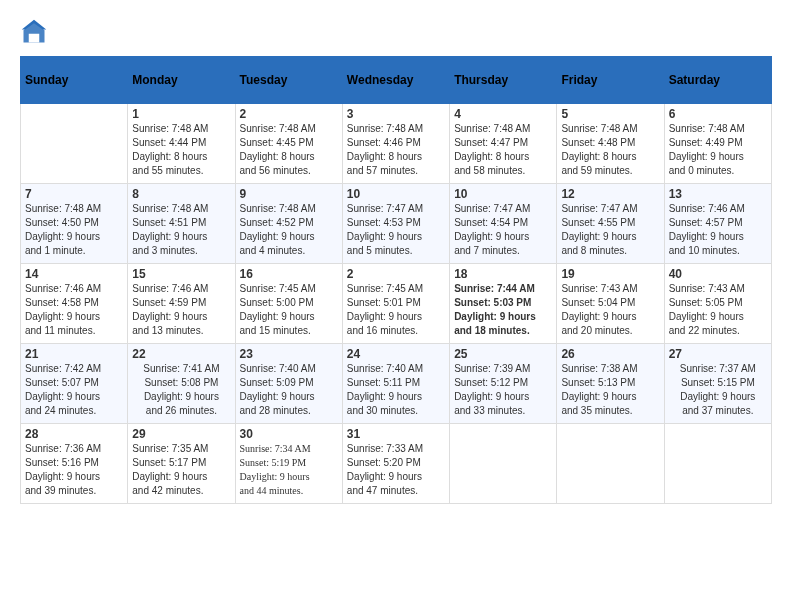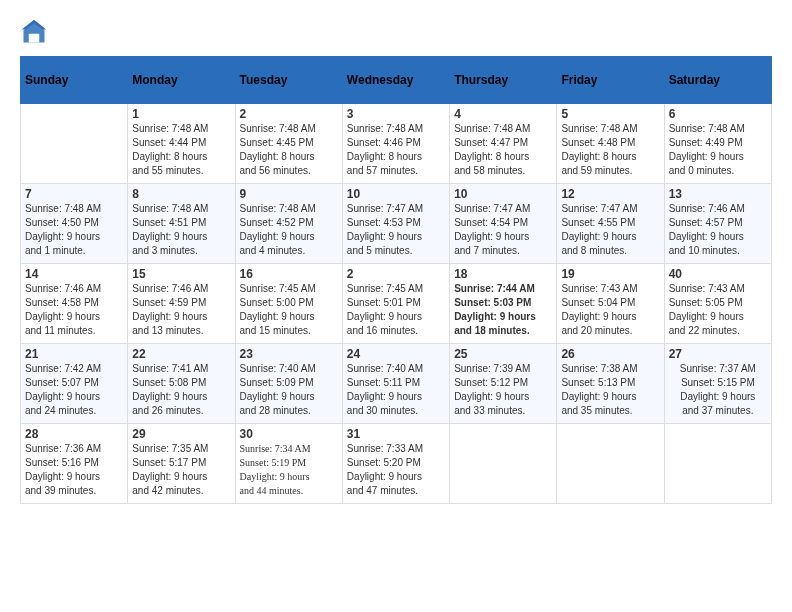--- a/index.html
+++ b/index.html
@@ -286,21 +286,21 @@
         <tr>
           <td>
             <span class="day-num">21</span>
             <div class="cell-text" style="white-space: pre-line;">Sunrise: 7:42 AM
 Sunset: 5:07 PM
 Daylight: 9 hours
 and 24 minutes.</div>
           </td>
           <td>
             <span class="day-num">22</span>
-            <div class="cell-text" style="white-space: pre-line;">Sunrise: 7:41 AM
+            <div class="cell-text" style="white-space: pre-line; text-align: center;">Sunrise: 7:41 AM
 Sunset: 5:08 PM
 Daylight: 9 hours
 and 26 minutes.</div>
           </td>
           <td>
             <span class="day-num">23</span>
             <div class="cell-text" style="white-space: pre-line;">Sunrise: 7:40 AM
 Sunset: 5:09 PM
 Daylight: 9 hours
 and 28 minutes.</div>

